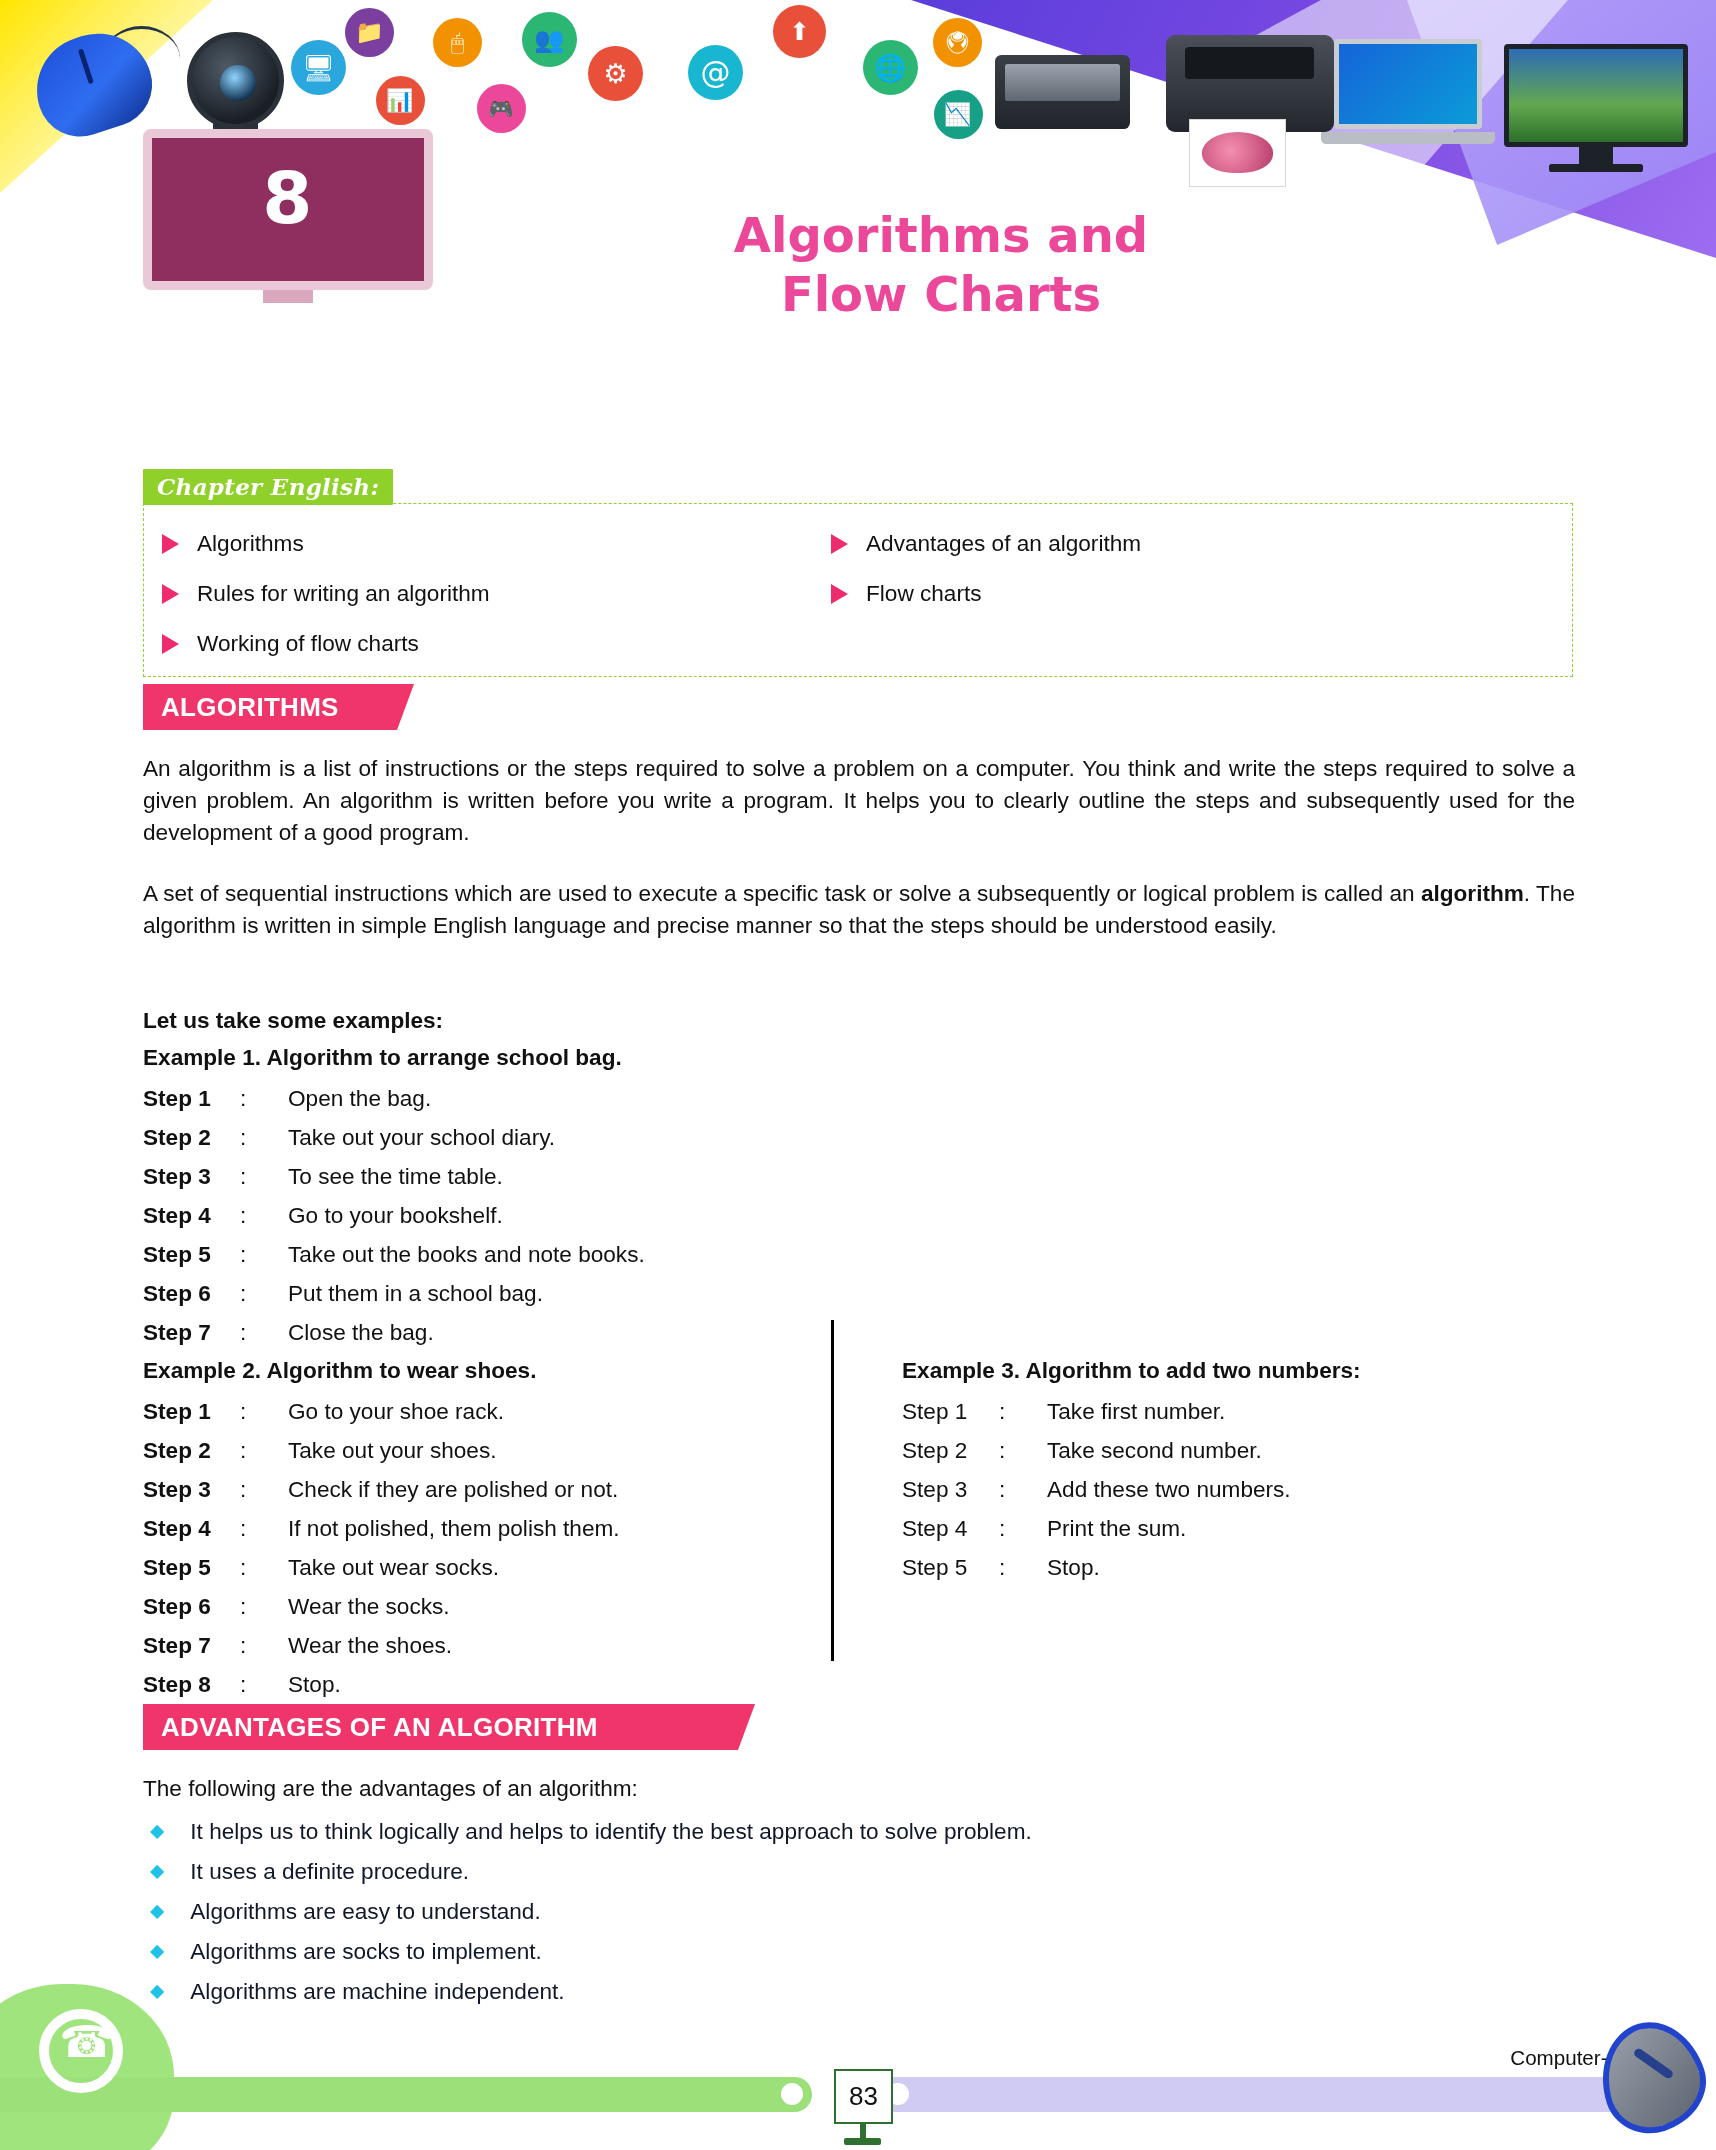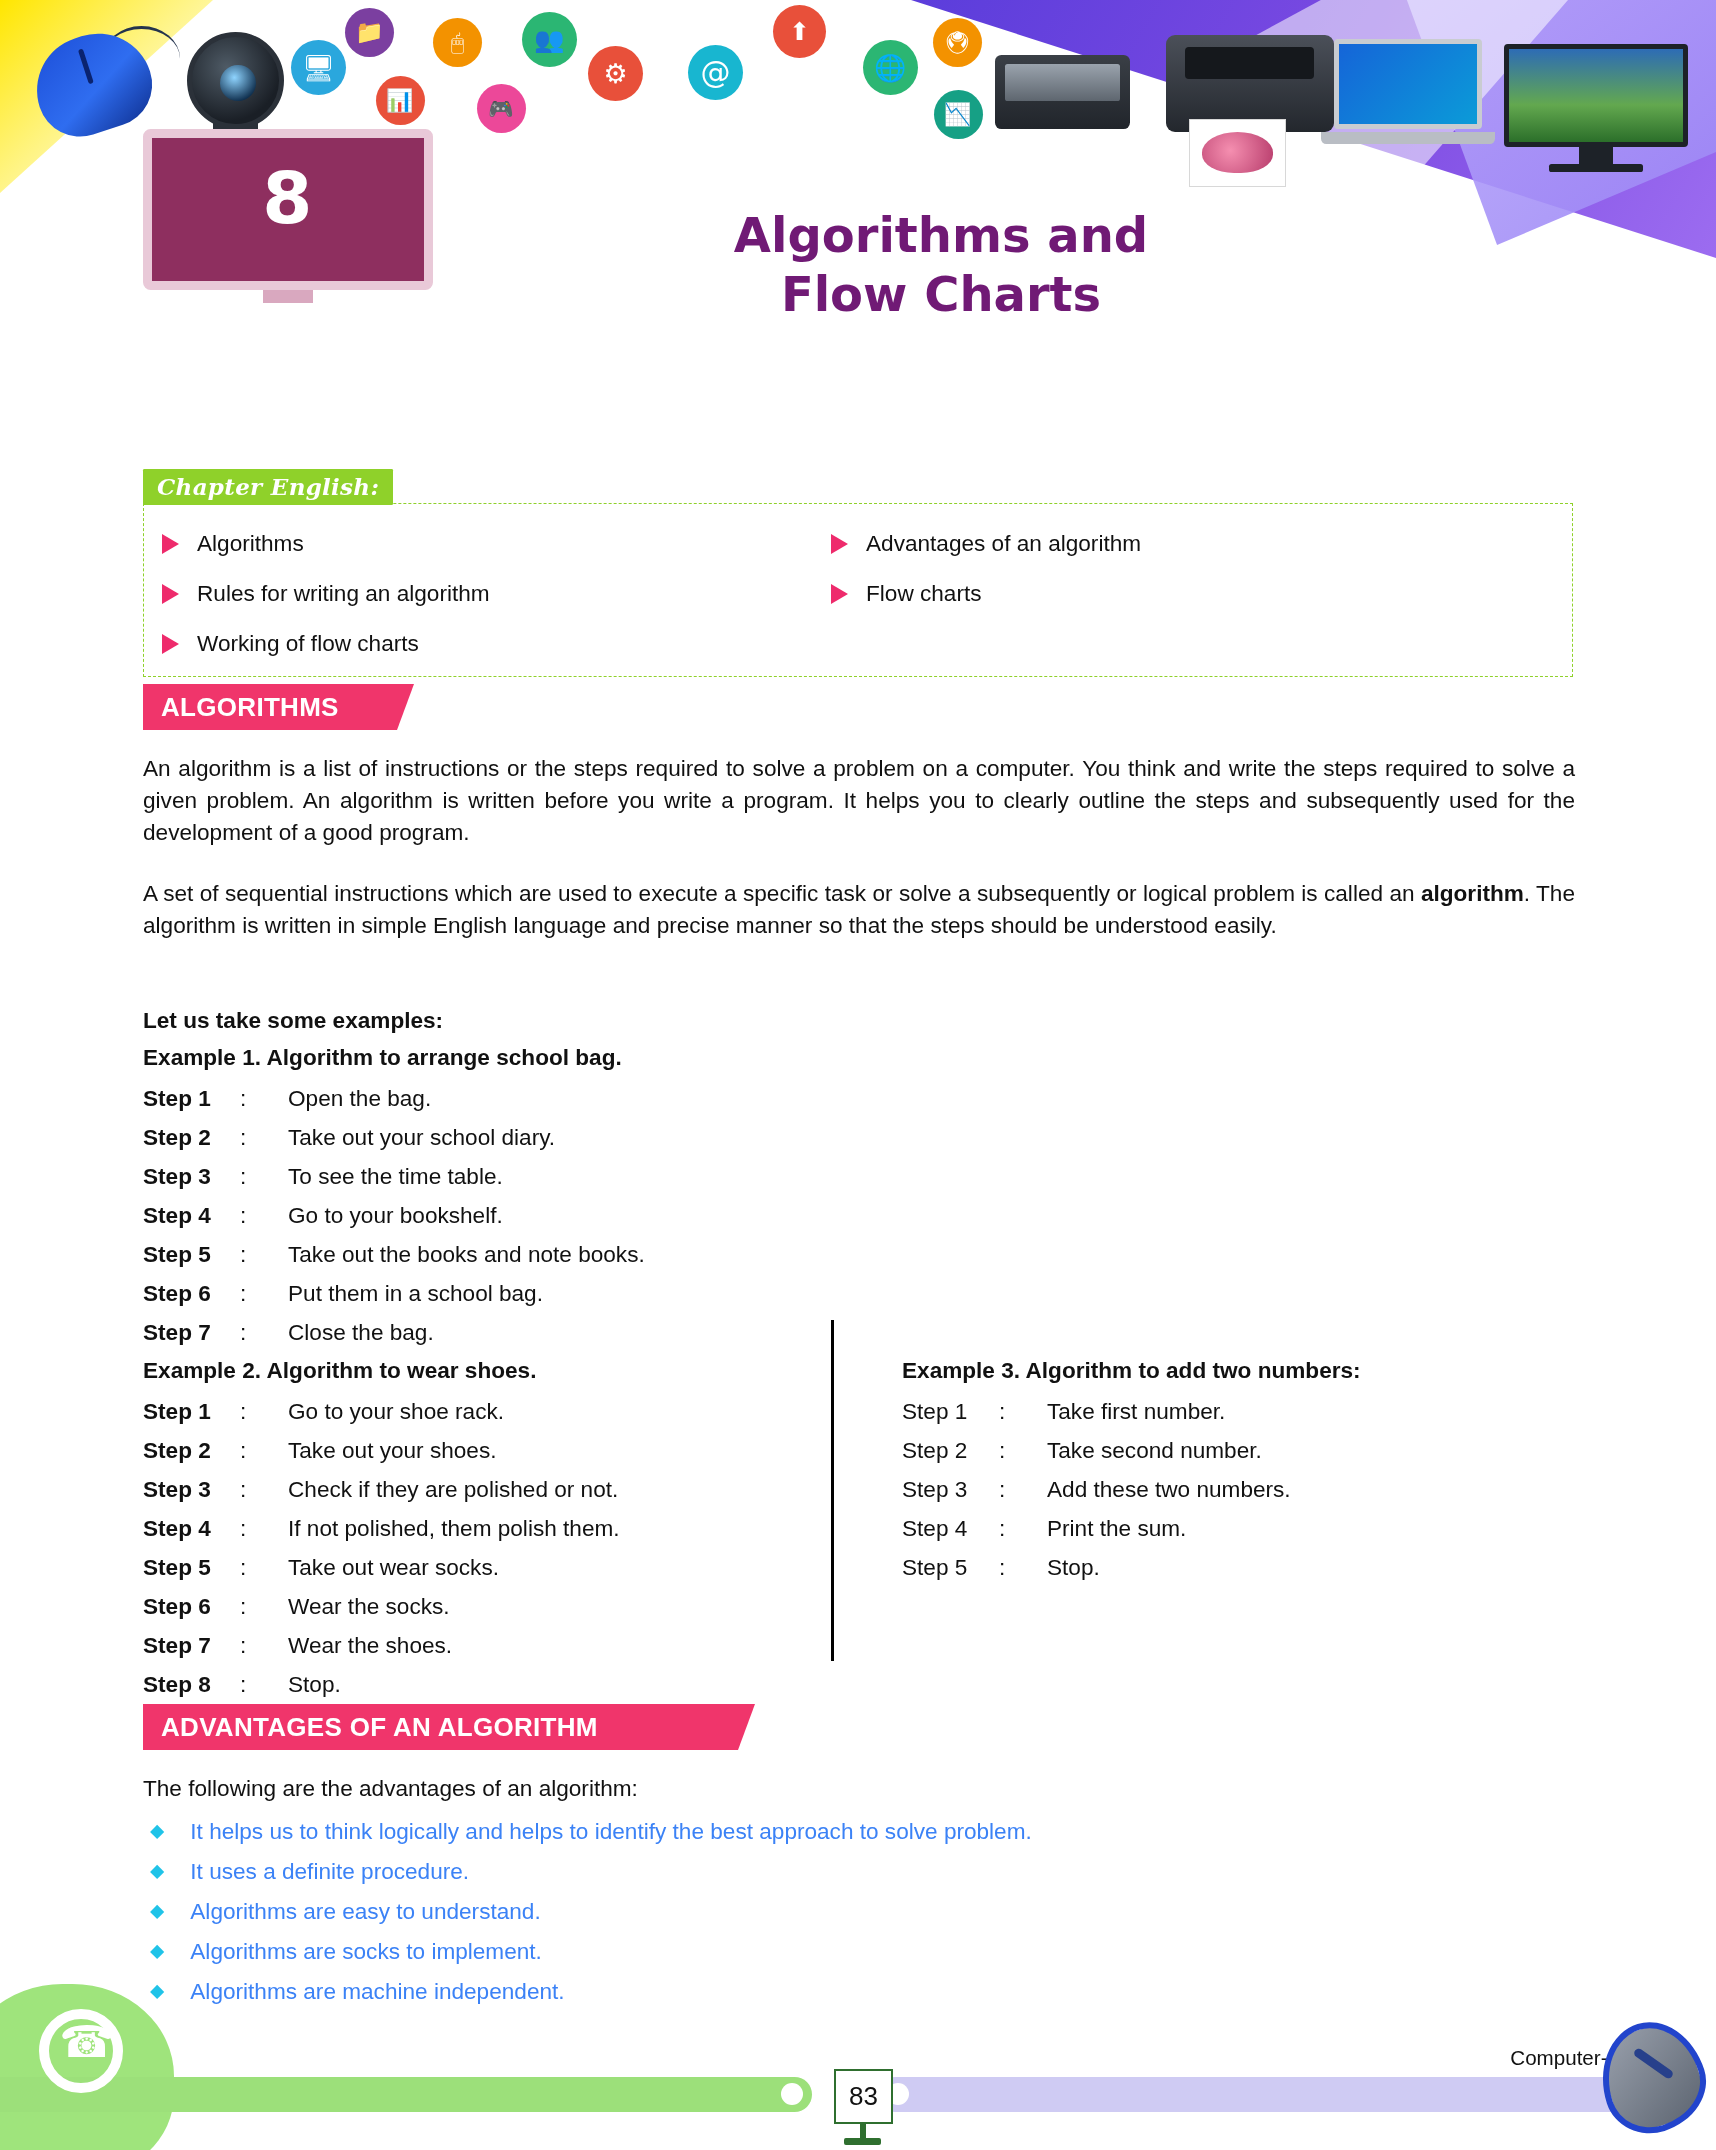--- a/index.html
+++ b/index.html
@@ -181,21 +181,21 @@
   .monitor-r-base{
     position:absolute; left: 45px; top: 120px; width: 94px; height: 7.7px; background:#1d2228;border-radius:2.6px;
   }
 
   
   .chapter-title {
     position: absolute;
     left: 580px; top: 206px;
     width: 722px;
     text-align: center;
-    color: #701a75;
+    color: #ec4899;
     font-size: 48px;
     font-weight: bold;
     line-height: 1.22;
     font-family: "DejaVu Sans", sans-serif;
   }
 
   
   .includes-box {
     position: absolute;
     left: 143px; top: 503px;
@@ -273,21 +273,21 @@
 
   .divider-v {
     position: absolute;
     width: 2.6px;
     background: #000000;
   }
 
   .bullets { position: absolute; }
   .bullet-row {
     display: flex; align-items: center;
-    font-size: 22.6px; height: 40px; color: #3b82f6;
+    font-size: 22.6px; height: 40px; color: #0f172a;
   }
   .diamond {
     width: 10.3px; height: 10.3px; background: #20c3e8;
     transform: rotate(45deg);
     margin-right: 28px; margin-left: 9px;
     flex: none;
   }
 
   
   .footer-green {

